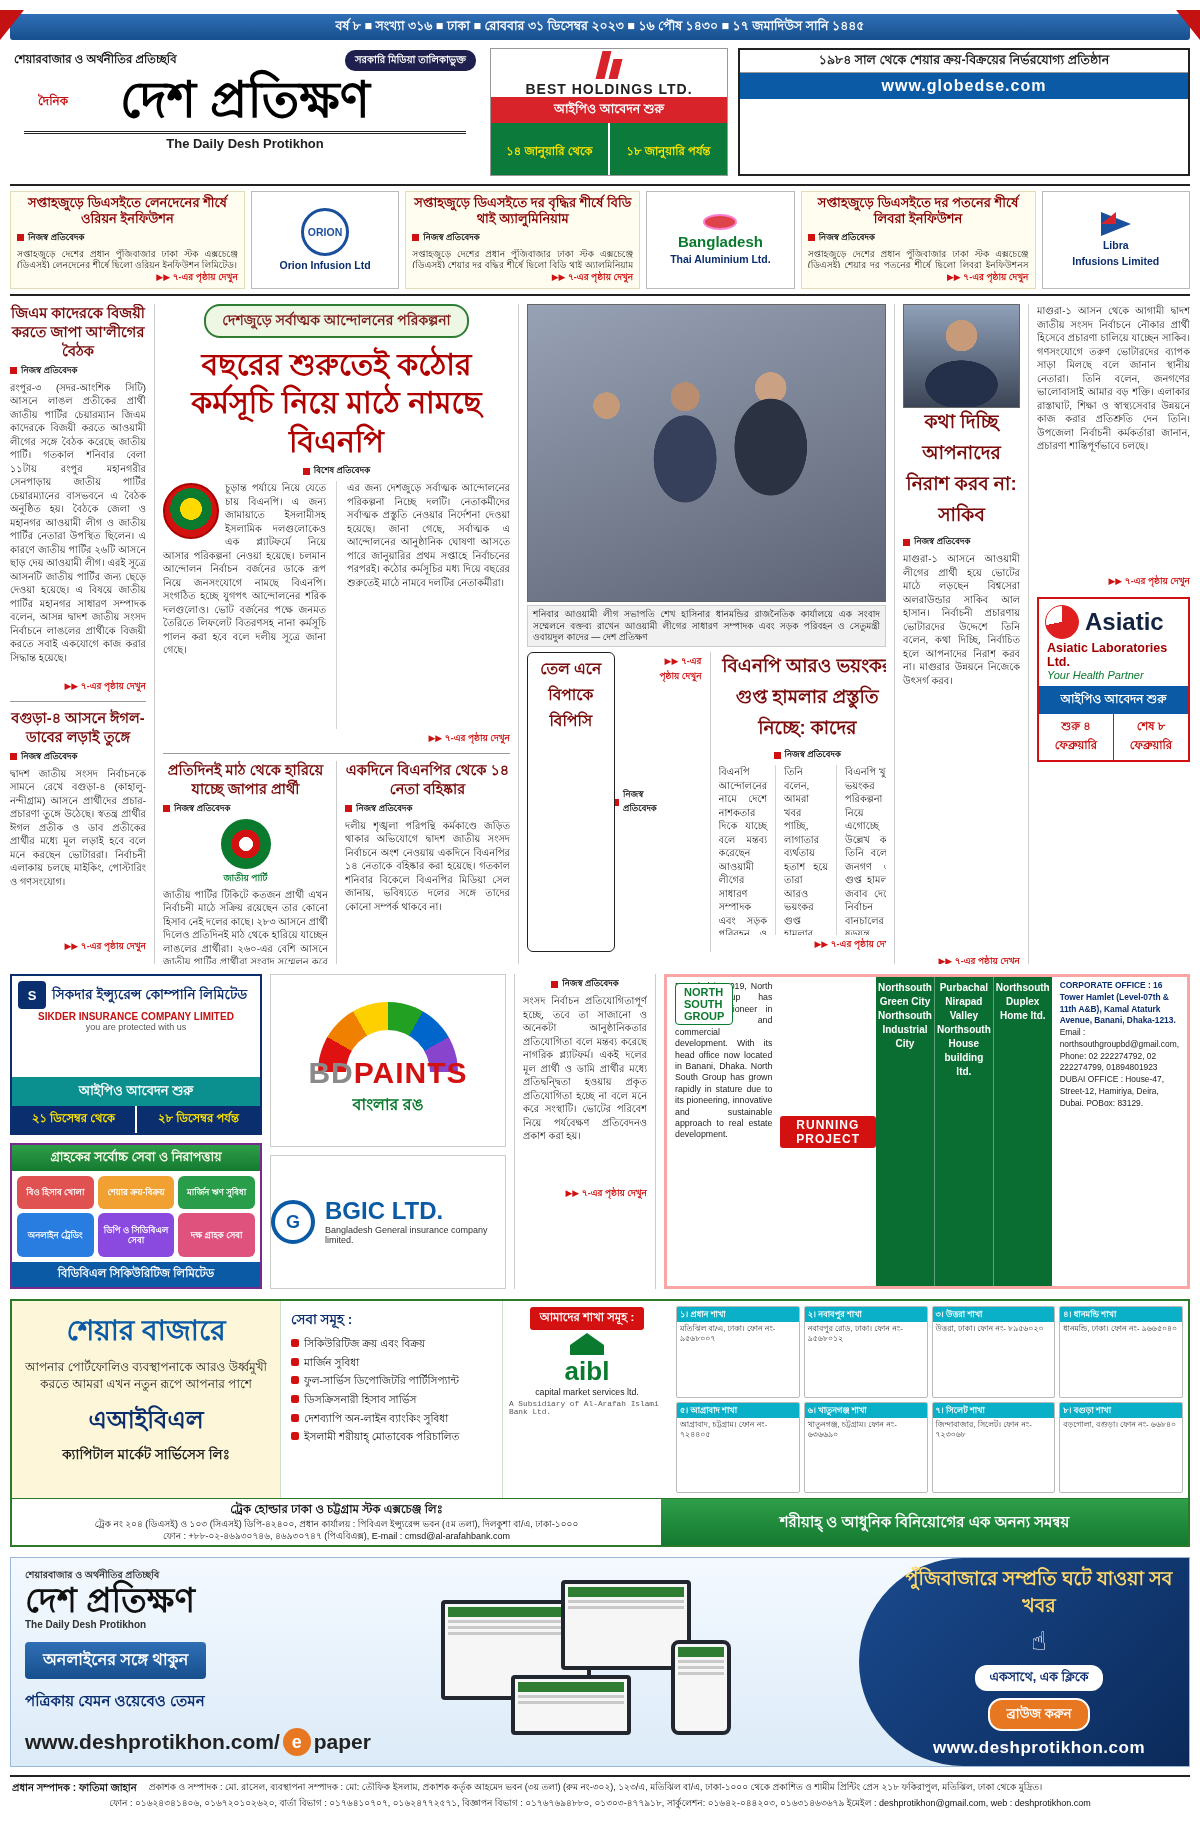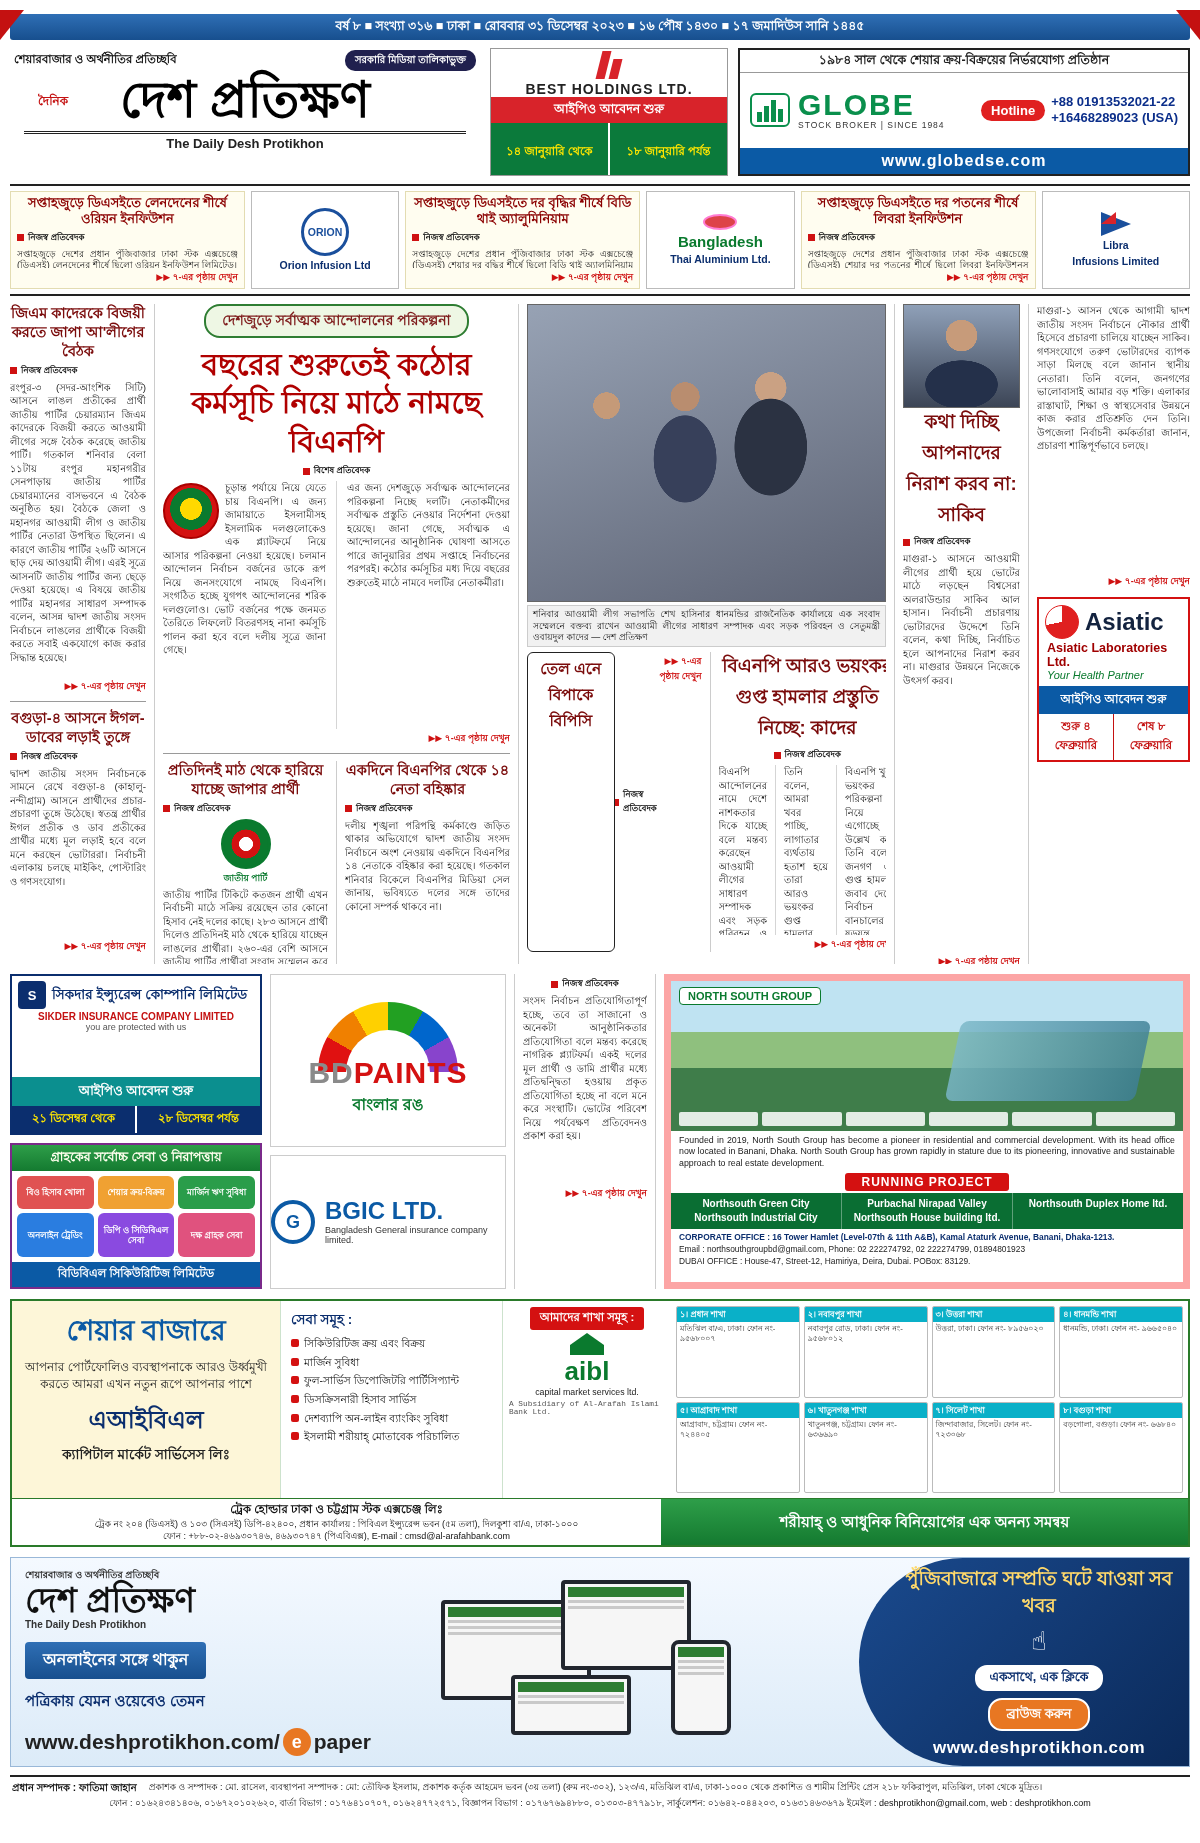--- a/index.html
+++ b/index.html
@@ -134,21 +134,21 @@
 .paints-arc {width:140px;height:70px;border-radius:140px 140px 0 0;background:conic-gradient(from 270deg at 50% 100%, #e01111 0 30deg, #f08000 30deg 60deg, #ffd000 60deg 90deg, #22a022 90deg 120deg, #0066cc 120deg 150deg, #8844cc 150deg 180deg);position:relative;}
 .paints-arc::after {content:"";position:absolute;left:28px;top:28px;width:84px;height:42px;background:#fff;border-radius:84px 84px 0 0;}
 .paints-name {font-size:30px;font-weight:800;letter-spacing:1px;margin-top:-18px;z-index:1;}
 .paints-name .bd {color:#8a8a8a;} .paints-name .pt {color:#d41111;}
 .paints-tag {color:#0a7a2e;font-weight:bold;font-size:16px;}
 .bgic {border:1px solid #ccc;flex:1;display:flex;align-items:center;justify-content:center;gap:10px;overflow:hidden;}
 .bgic-mark {flex:0 0 44px;height:44px;border-radius:50%;border:4px solid #0b5aa5;color:#0b5aa5;display:flex;align-items:center;justify-content:center;font-weight:800;font-size:18px;}
 .bgic-name {color:#0b5aa5;font-weight:800;font-size:24px;line-height:1;}
 .bgic-cap {font-size:9px;color:#333;margin-top:2px;}
 .citizen h3 {font-size:15.5px;line-height:1.35;}
-.nsg {border:7px solid #fca5a5;height:100%;display:flex;flex-direction:column;overflow:hidden;}
+.nsg {border:3px solid #fca5a5;height:100%;display:flex;flex-direction:row;overflow:hidden;justify-content:center;}
 .nsg-photo {height:150px;background:linear-gradient(#bfe3f2 0 34%, #8fc07e 34% 58%, #3f7d4a 58% 100%);position:relative;}
 .nsg-logobox {position:absolute;top:6px;left:8px;background:#fff;border:1.5px solid #0a7a2e;border-radius:4px;padding:2px 8px;color:#0a7a2e;font-weight:bold;font-size:11px;}
 .nsg-canal {position:absolute;right:40px;top:40px;width:190px;height:80px;background:linear-gradient(100deg,#7db9c9,#3e7f95);border-radius:8px;transform:skewX(-12deg);opacity:.85;}
 .nsg-partners {position:absolute;bottom:5px;left:8px;right:8px;display:flex;gap:4px;}
 .nsg-partners i {flex:1;height:14px;background:rgba(255,255,255,.85);border-radius:2px;}
 .nsg-desc {font-size:8.8px;color:#222;padding:4px 8px 2px;text-align:justify;line-height:1.3;}
 .nsg-run {align-self:center;background:#d41111;color:#fff;font-weight:bold;font-size:12px;padding:2px 16px;border-radius:3px;margin:2px 0;letter-spacing:1px;}
 .nsg-projects {display:flex;background:#0a6e33;color:#fff;}
 .nsg-projects > div {flex:1;text-align:center;font-size:10px;font-weight:bold;padding:4px 2px;line-height:1.4;}
 .nsg-projects > div + div {border-left:1px solid rgba(255,255,255,.35);}
@@ -246,41 +246,20 @@
       </div>
       <div class="best-ipo">আইপিও আবেদন শুরু</div>
       <div class="best-dates">
         <div>১৪ জানুয়ারি থেকে</div>
         <div>১৮ জানুয়ারি পর্যন্ত</div>
       </div>
     </div>
 
     <div class="globe">
       <div class="globe-tag">১৯৮৪ সাল থেকে শেয়ার ক্রয়-বিক্রয়ের নির্ভরযোগ্য প্রতিষ্ঠান</div>
-      <div class="globe-mid">
-        <div class="globe-brandrow">
-          <div class="globe-icon">
-              <i></i>
-              <i></i>
-              <i></i>
-              <i></i>
-            </div>
-          <div>
-            <div class="globe-name">GLOBE</div>
-            <div class="globe-sub">STOCK BROKER | SINCE 1984</div>
-          </div>
-        </div>
-        <div class="hotline">
-          <span class="hotline-badge">Hotline</span>
-          <div class="hotline-nums">
-            <div>+88 01913532021-22</div>
-            <div>+16468289023 (USA)</div>
-          </div>
-        </div>
-      </div>
       <div class="globe-web">www.globedse.com</div>
     </div>
   </div>
 
   <div class="strip">
     <div class="strip-item">
       <div class="strip-h">সপ্তাহজুড়ে ডিএসইতে লেনদেনের শীর্ষে ওরিয়ন ইনফিউশন</div>
       <div class="byline">
           <span>নিজস্ব প্রতিবেদক</span>
         </div>

